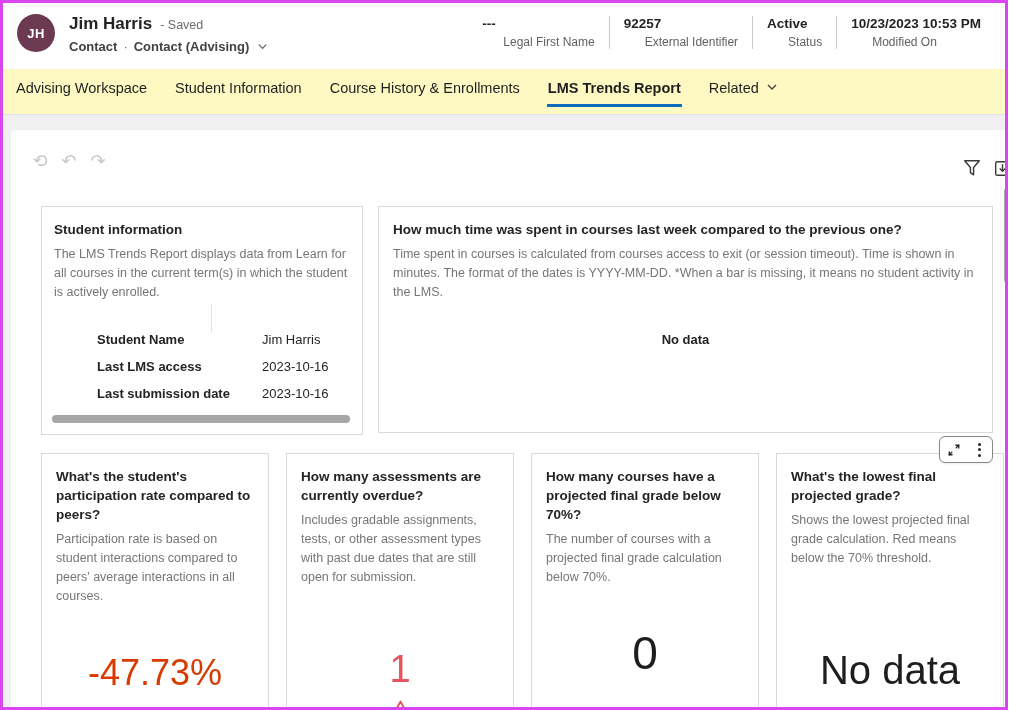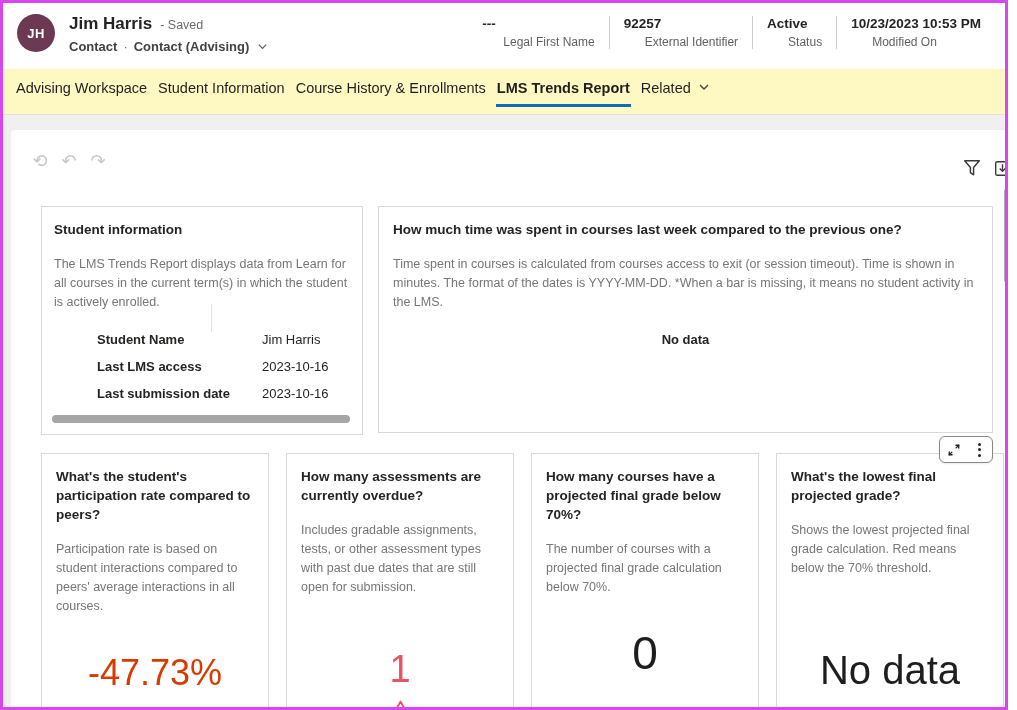--- a/index.html
+++ b/index.html
@@ -23,41 +23,41 @@
   .crumb-chevron{ display:inline-flex; margin-left:2px; }
 
   .header-fields{ position:absolute; right:10px; top:13px; display:flex; }
   .hfield{ padding:0 14px; }
   .hfield + .hfield{ border-left:1px solid #cccccc; }
   .hfield .val{ font-size:13.5px; font-weight:700; color:#242424; white-space:nowrap; }
   .hfield .lbl{ font-size:12px; color:#616161; margin-top:4px; white-space:nowrap;padding-left:21px; }
 
   
   .tab-bar{ position:absolute; top:70px; left:12px; right:0; height:42px;
-            display:flex; align-items:flex-start; gap:9px; }
+            display:flex; align-items:flex-start; gap:26px; }
   .tab{ font-size:14.5px; color:#1f1f1f; padding:7px 1px 11px 1px; cursor:default;
         display:flex; align-items:center; gap:7px; }
   .tab.active{ font-weight:700; border-bottom:3px solid #0f6cbd; padding-bottom:8px; }
   .tab-divider{ position:absolute; top:111px; left:0; right:0; height:1px; background:#e1e1e1; }
   .gray-band{ position:absolute; top:112px; left:0; right:0; height:15px; background:#f0f0f0; }
   .left-gutter{ position:absolute; top:127px; left:0; bottom:0; width:8px; background:#f0f0f0; }
 
   
   .canvas{ position:absolute; left:8px; top:127px; right:0; bottom:0; background:#fff;
            border-top-left-radius:5px; overflow:hidden; }
   .undo-bar{ position:absolute; left:20px; top:20px; display:flex; gap:11px;
              color:#c8c8c8; font-size:18px; }
   .undo-bar span{ width:18px; text-align:center; }
   .top-actions{ position:absolute; top:29px; left:952px; display:flex; gap:13px; align-items:center; }
   .v-scroll{ position:absolute; left:993px; top:57px; width:9px; height:97px;
              border-radius:5px; background:#a9a9a9; }
 
   .pcard{ position:absolute; background:#fff; border:1px solid #d9d9d9; }
   .card-title{ font-size:13.5px; font-weight:700; color:#252423; line-height:19px; }
-  .card-desc{ font-size:12.5px; color:#767676; line-height:19px; margin-top:16px; }
+  .card-desc{ font-size:12.5px; color:#767676; line-height:19px; margin-top:6px; }
 
   
   .card-student{ left:30px; top:76px; width:322px; height:229px; padding:13px 13px 0 12px; }
   .col-divider{ position:absolute; left:169px; top:97px; width:1px; height:28px; background:#e3e3e3; }
   .si-table{ position:absolute; left:12px; right:10px; top:119px; }
   .si-row{ display:flex; height:27px; align-items:center; font-size:13px; color:#252423;margin-left:43px; }
   .si-row .k{ width:165px; font-weight:700; }
   .h-scroll{ position:absolute; left:10px; top:208px; width:298px; height:8px;
              border-radius:4px; background:#a6a6a6; }
 

